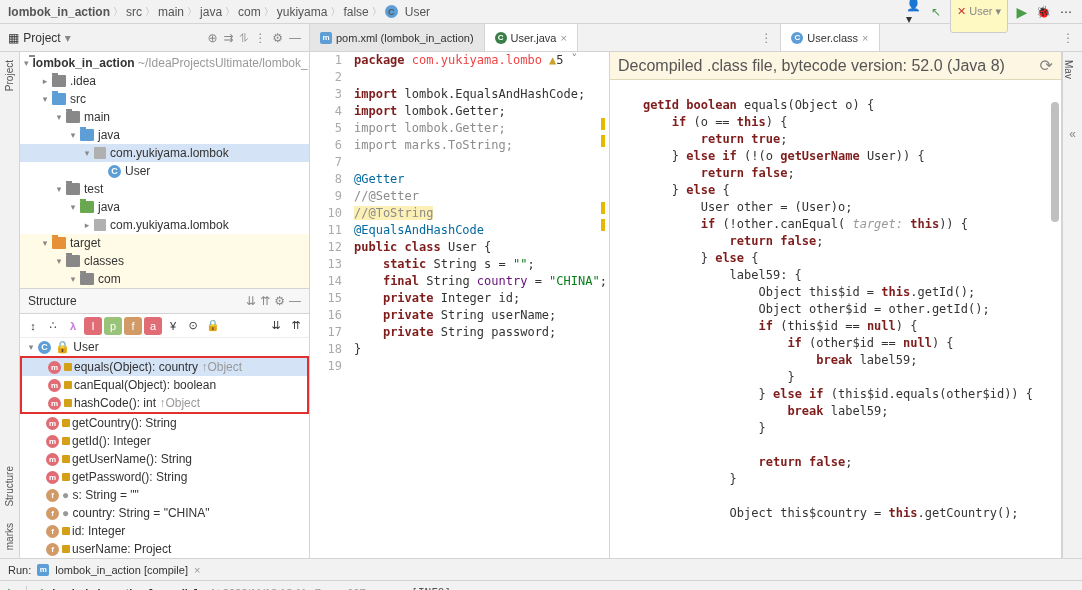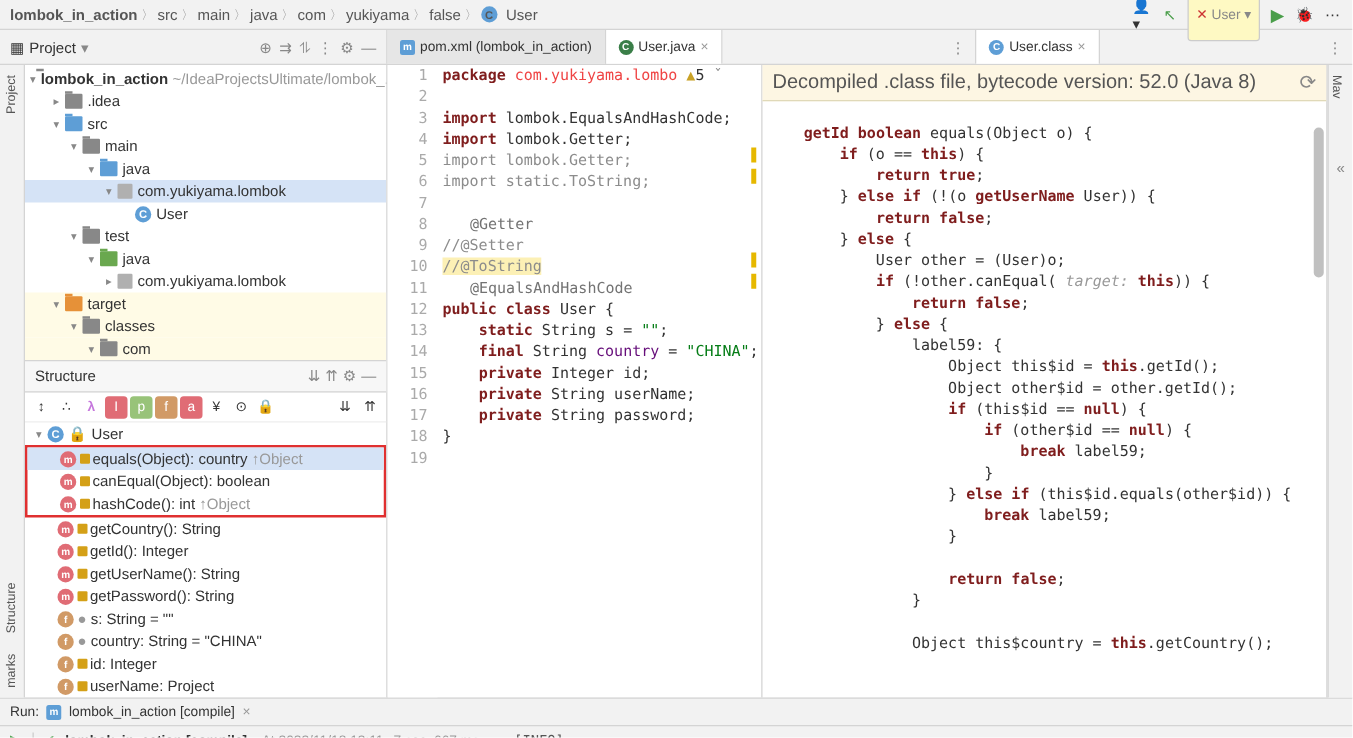--- a/index.html
+++ b/index.html
@@ -53,21 +53,21 @@
 .lock-badge { width: 8px; height: 8px; background: #d4a017; display: inline-block; margin-right: 2px; border-radius: 1px; }
 .highlight-box { border: 2px solid #e03030; }
 .editor-pane { display: flex; flex: 1; }
 .code-col { flex: 1; display: flex; flex-direction: column; border-right: 1px solid #d4d4d4; position: relative; }
 .banner { background: #fdf6e3; padding: 4px 8px; font-size: 16px; color: #555; border-bottom: 1px solid #e0d9b8; display: flex; align-items: center; gap: 33px; }
 .code-area { flex: 1; display: flex; font-family: "Menlo", "Consolas", monospace; font-size: 12px; line-height: 17px; overflow: hidden; }
 .gutter { width: 40px; text-align: right; color: #aaa; padding-right: 8px; background: #fff; }
 .gutter-r { width: 28px; }
 .code-body { flex: 1; padding-left: 4px; white-space: pre; overflow: hidden; }
 .kw { color: #7f1d1d; font-weight: bold; }
-.anno { color: #737373; margin-left: 22px; }
+.anno { color: #0369a1; }
 .str { color: #067d17; }
 .com { color: #8c8c8c; }
 .mark-yellow { background: #fcf0b5; }
 .pkgtxt { color: #ef4444; }
 .param-hint { color: #999; font-style: italic; }
 .warn-badge { color: #c9a227; font-weight: bold; }
 .right-gutter-mark { background: #e6b800; width: 4px; height: 12px; display: inline-block; }
 .run-bar { height: 22px; border-top: 1px solid #d4d4d4; background: #f2f2f2; display: flex; align-items: center; padding: 0 8px; font-size: 11px; gap: 6px; }
 .run-bar .close { color: #999; }
 .status-bar { height: 24px; border-top: 1px solid #d4d4d4; background: #f2f2f2; display: flex; align-items: center; padding: 0 8px; font-size: 11px; gap: 8px; }
@@ -295,21 +295,21 @@
   <div class="editor-pane">
 
     <div class="code-col" style="flex:0 0 300px">
       <div class="code-area">
         <div class="gutter">1<br>2<br>3<br>4<br>5<br>6<br>7<br>8<br>9<br>10<br>11<br>12<br>13<br>14<br>15<br>16<br>17<br>18<br>19</div>
         <div class="code-body"><span class="kw">package</span> <span class="pkgtxt">com.yukiyama.lombo</span> <span class="warn-badge">▲</span><span>5</span> <span style="color:#888">ˇ</span>
 
 <span class="kw">import</span> lombok.EqualsAndHashCode;
 <span class="kw">import</span> lombok.Getter;
 <span class="com">import lombok.Getter;</span>
-<span class="com">import static.ToString;</span>
+<span class="com">import marks.ToString;</span>
 
 <span class="anno">@Getter</span>
 <span class="com">//@Setter</span>
 <span class="com mark-yellow">//@ToString</span>
 <span class="anno">@EqualsAndHashCode</span>
 <span class="kw">public class</span> User {
     <span class="kw">static</span> String s = <span class="str">""</span>;
     <span class="kw">final</span> String <span style="color:#660e7a">country</span> = <span class="str">"CHINA"</span>;
     <span class="kw">private</span> Integer id;
     <span class="kw">private</span> String userName;

